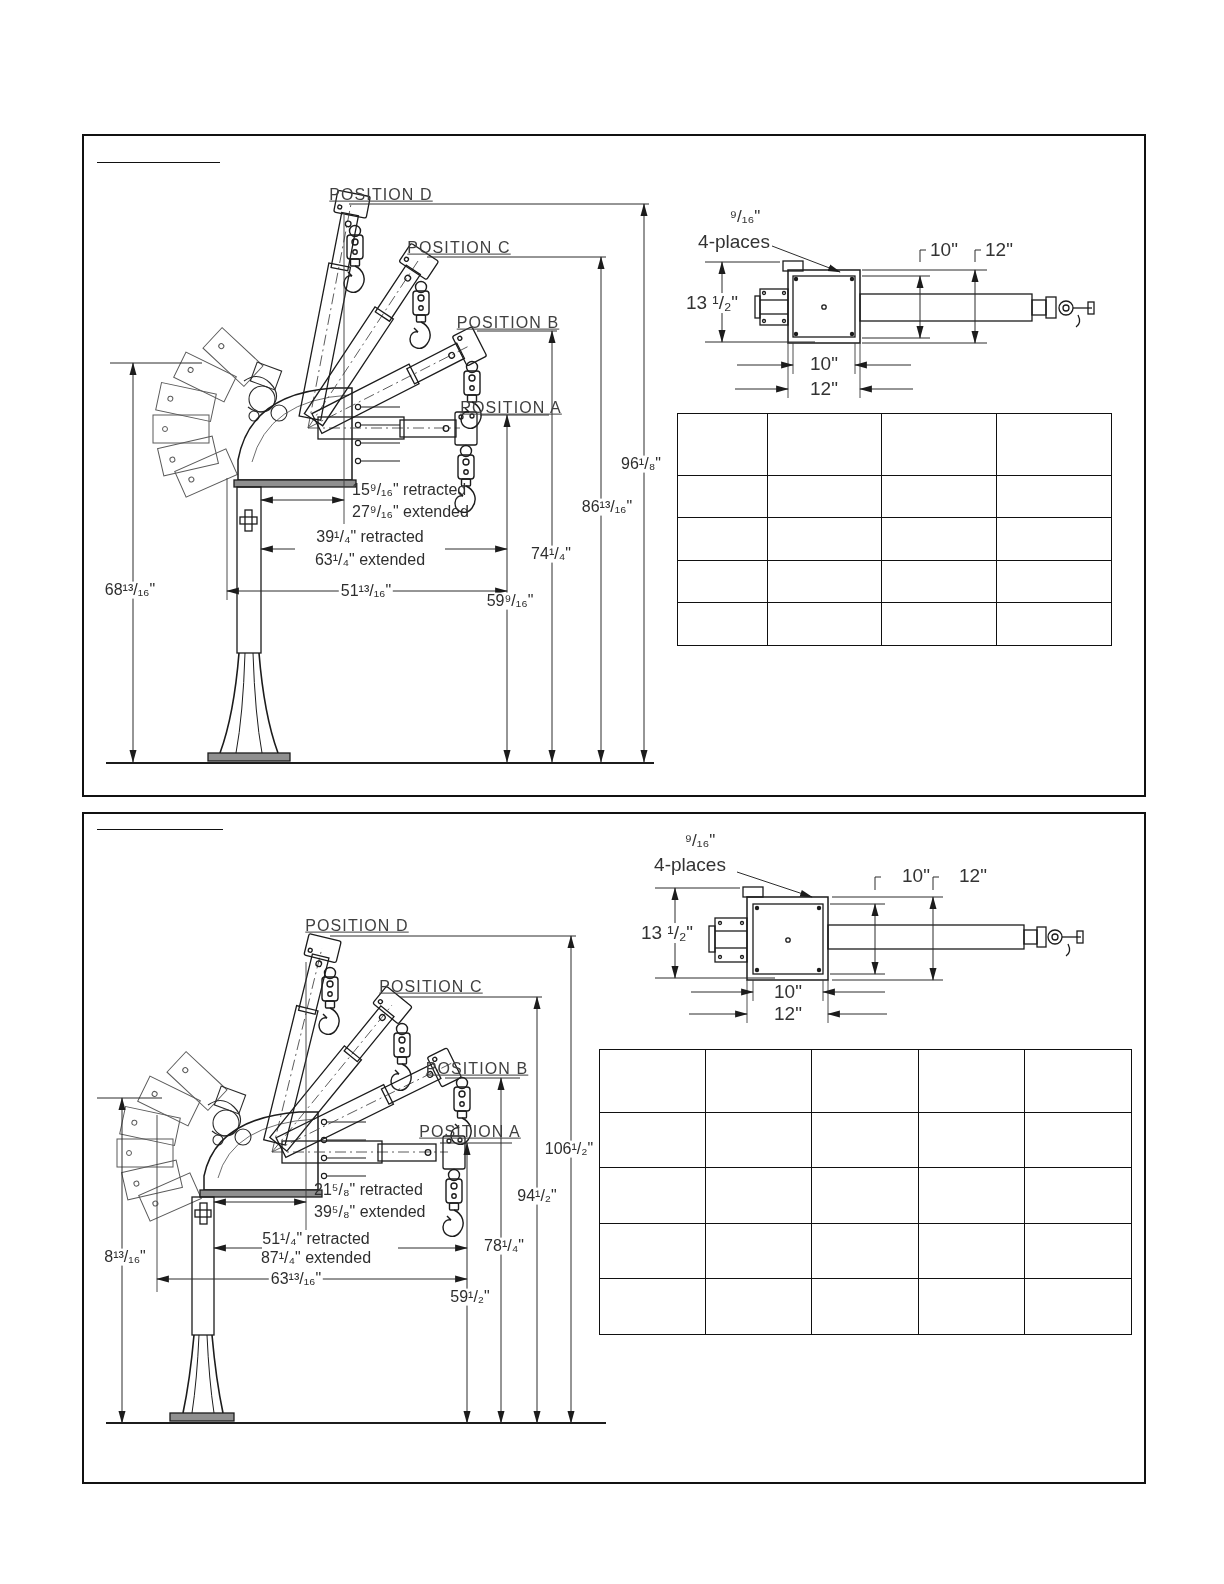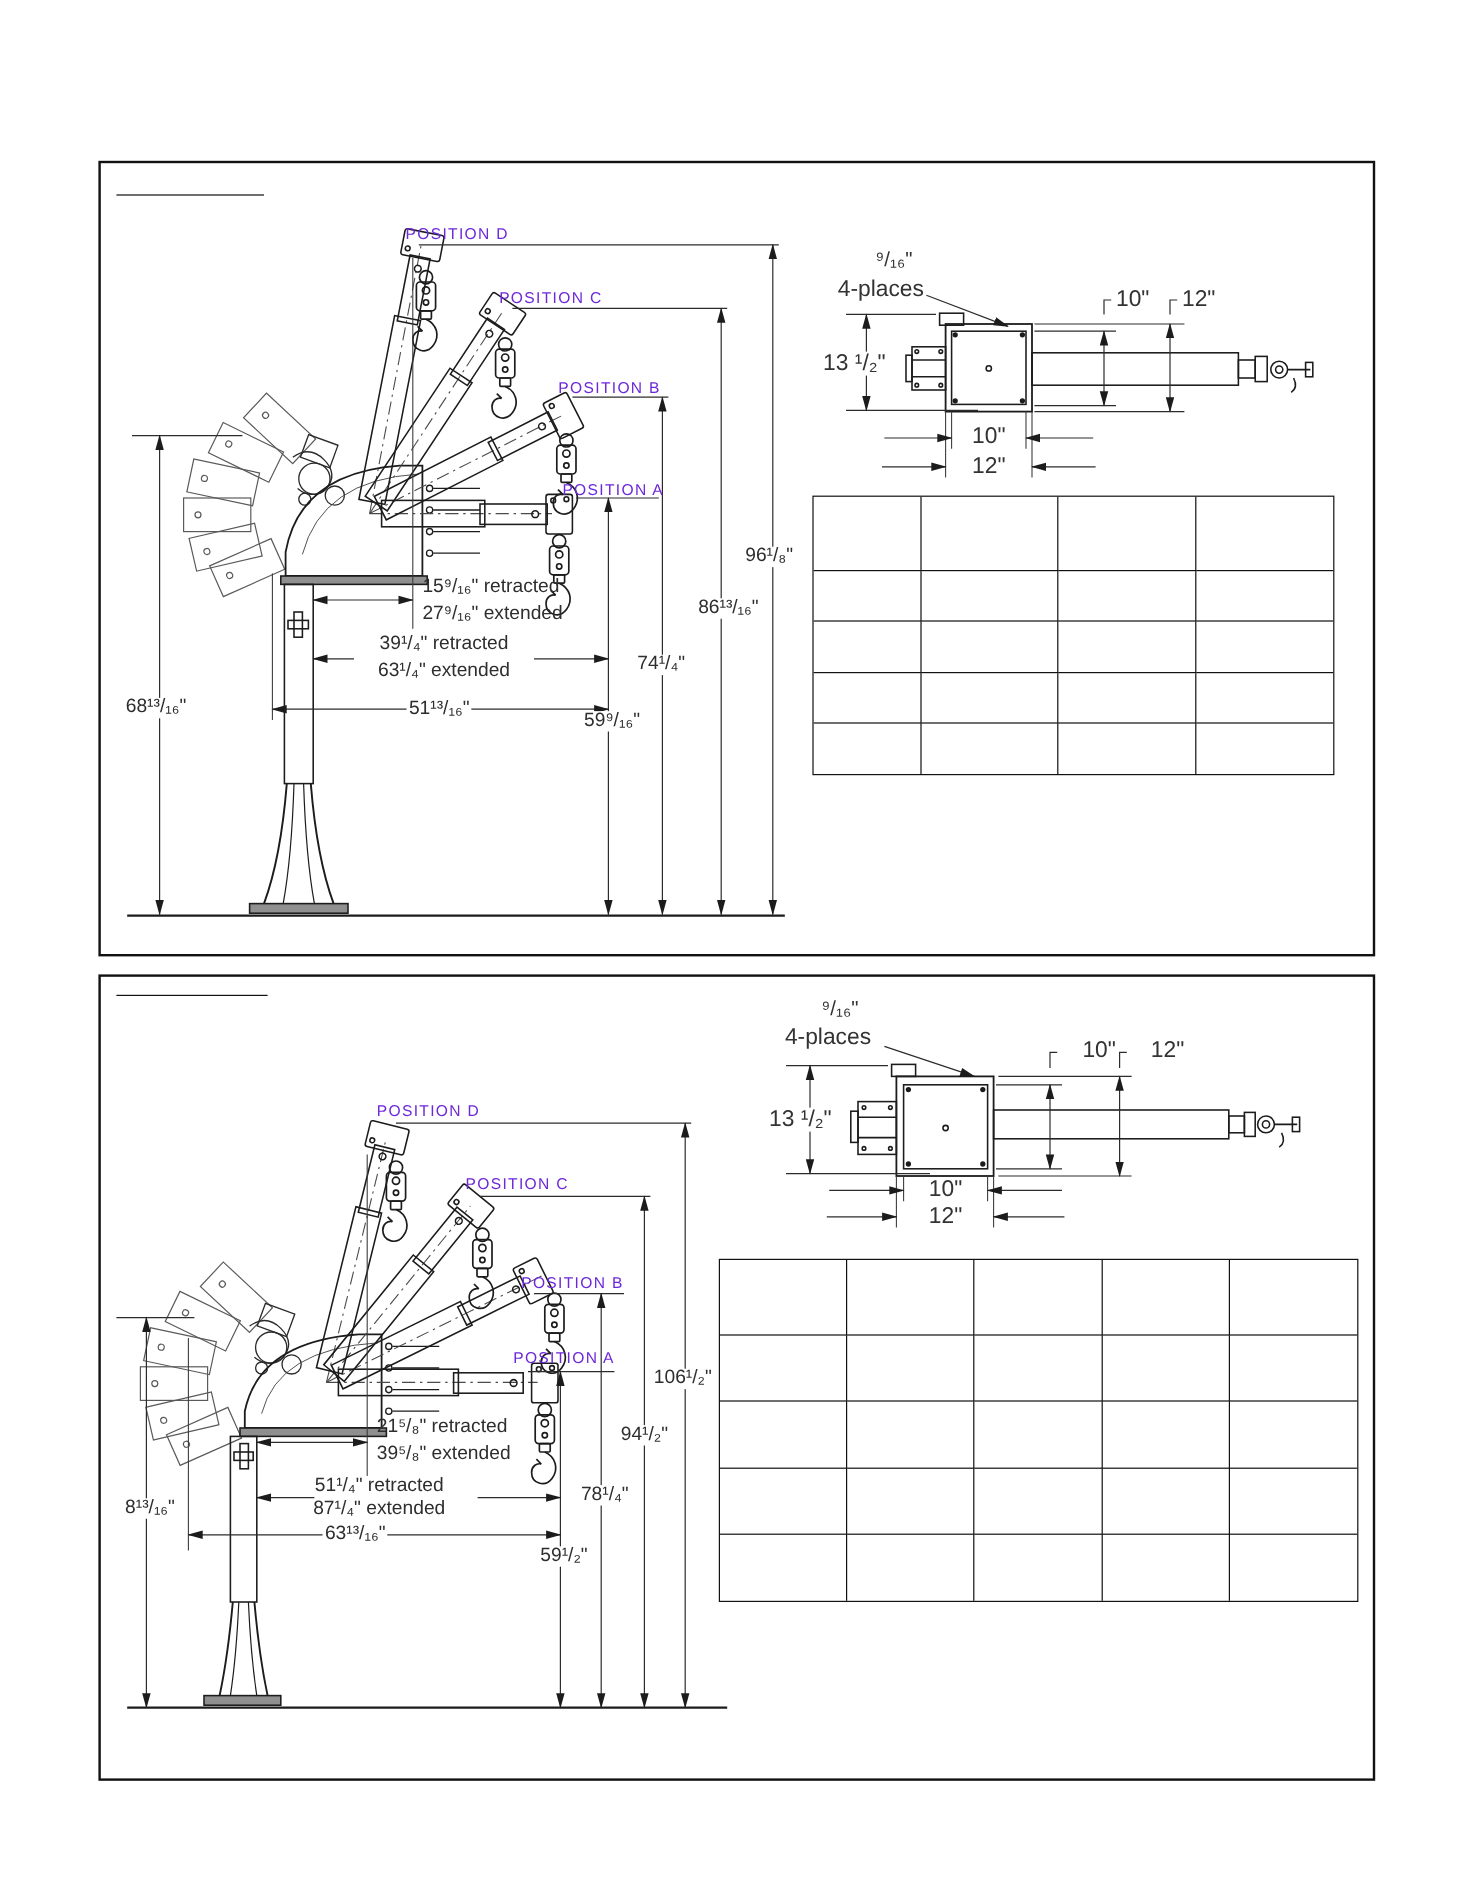--- a/index.html
+++ b/index.html
@@ -4,21 +4,21 @@
 <style>
   html,body{margin:0;padding:0;background:#fff;}
   body{width:1224px;height:1584px;position:relative;font-family:"Liberation Sans","DejaVu Sans",sans-serif;}
   .panel{position:absolute;border:2px solid #111;background:#fff;}
   #panel-top{left:82px;top:134px;width:1060px;height:659px;}
   #panel-bottom{left:82px;top:812px;width:1060px;height:668px;}
   svg.art{position:absolute;left:0;top:0;z-index:1;}
   .t{position:absolute;z-index:2;color:#2e2e2e;font-size:16px;white-space:nowrap;background:#fff;padding:0 2px;line-height:1.05;}
   .c{transform:translate(-50%,-50%);}
   .l{transform:translateY(-50%);}
-  .pos{color:#6d28d9;font-size:13px;letter-spacing:1.1px;background:transparent;}
+  .pos{color:#404040;font-size:16px;letter-spacing:1.1px;background:transparent;text-decoration:underline;}
   .big{font-size:19px;color:#333;}
   .mid{font-size:17px;color:#333;}
   .nobg{background:transparent;}
   .dtable{position:absolute;display:grid;border:1.6px solid #111;background:#fff;z-index:2;}
   #table-top{left:677px;top:413px;width:433px;height:231px;grid-template-rows:62px repeat(4,1fr);grid-template-columns:90px repeat(3,1fr);}
   #table-bottom{left:599px;top:1049px;width:531px;height:284px;grid-template-rows:63px repeat(4,1fr);grid-template-columns:repeat(5,1fr);}
   .cell{border-right:1.5px solid #111;border-bottom:1.5px solid #111;}
   #table-top .cell:nth-child(4n){border-right:none;}
   #table-top .cell:nth-child(n+17){border-bottom:none;}
   #table-bottom .cell:nth-child(5n){border-right:none;}

